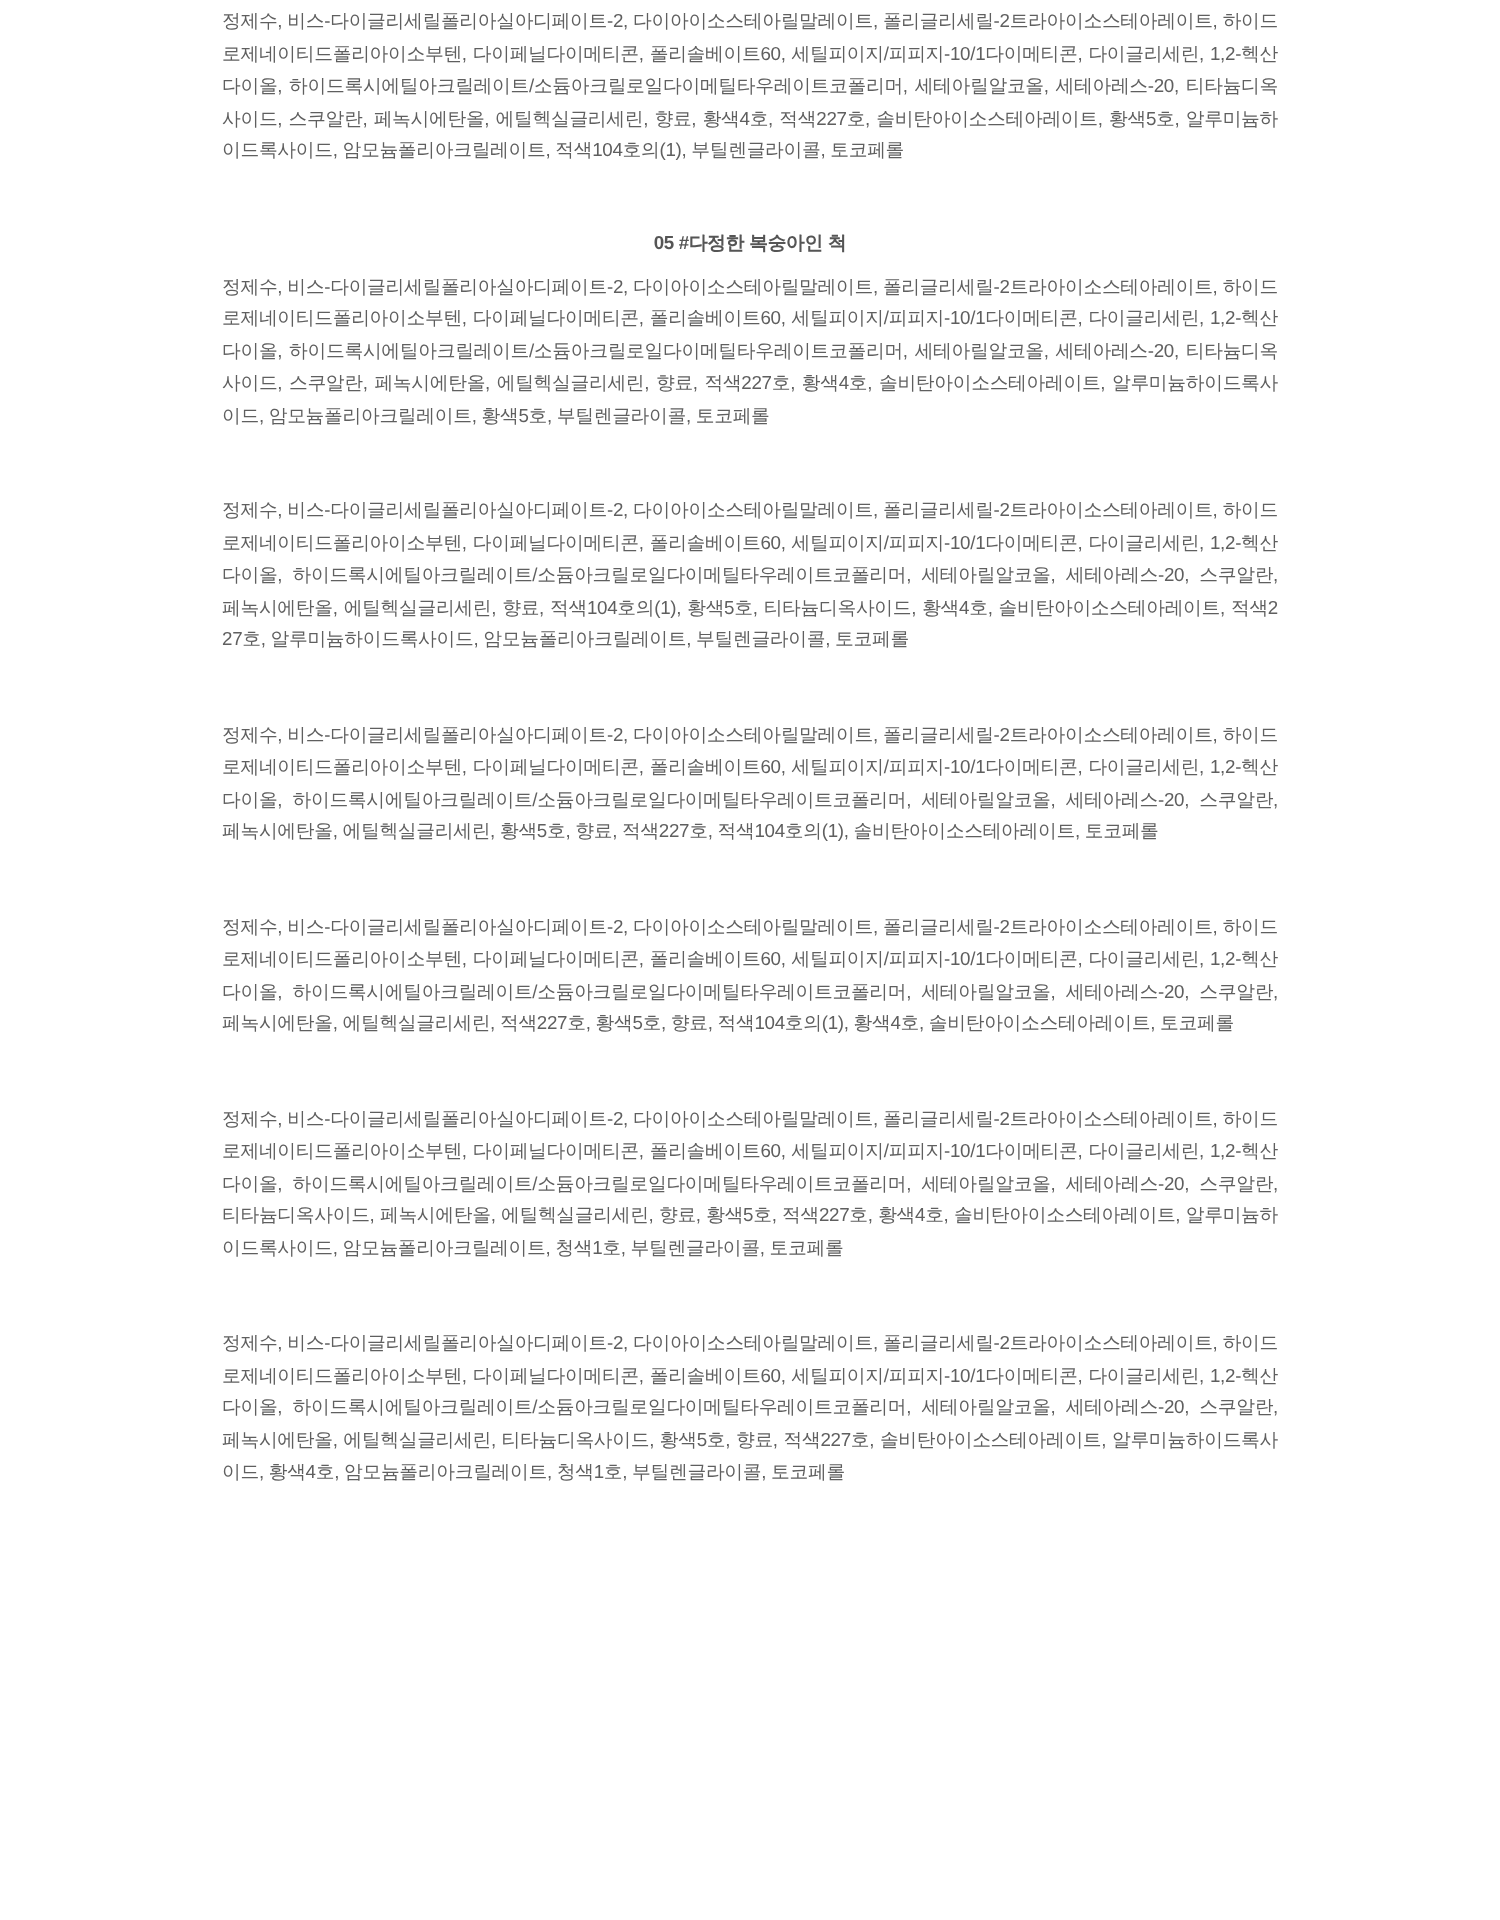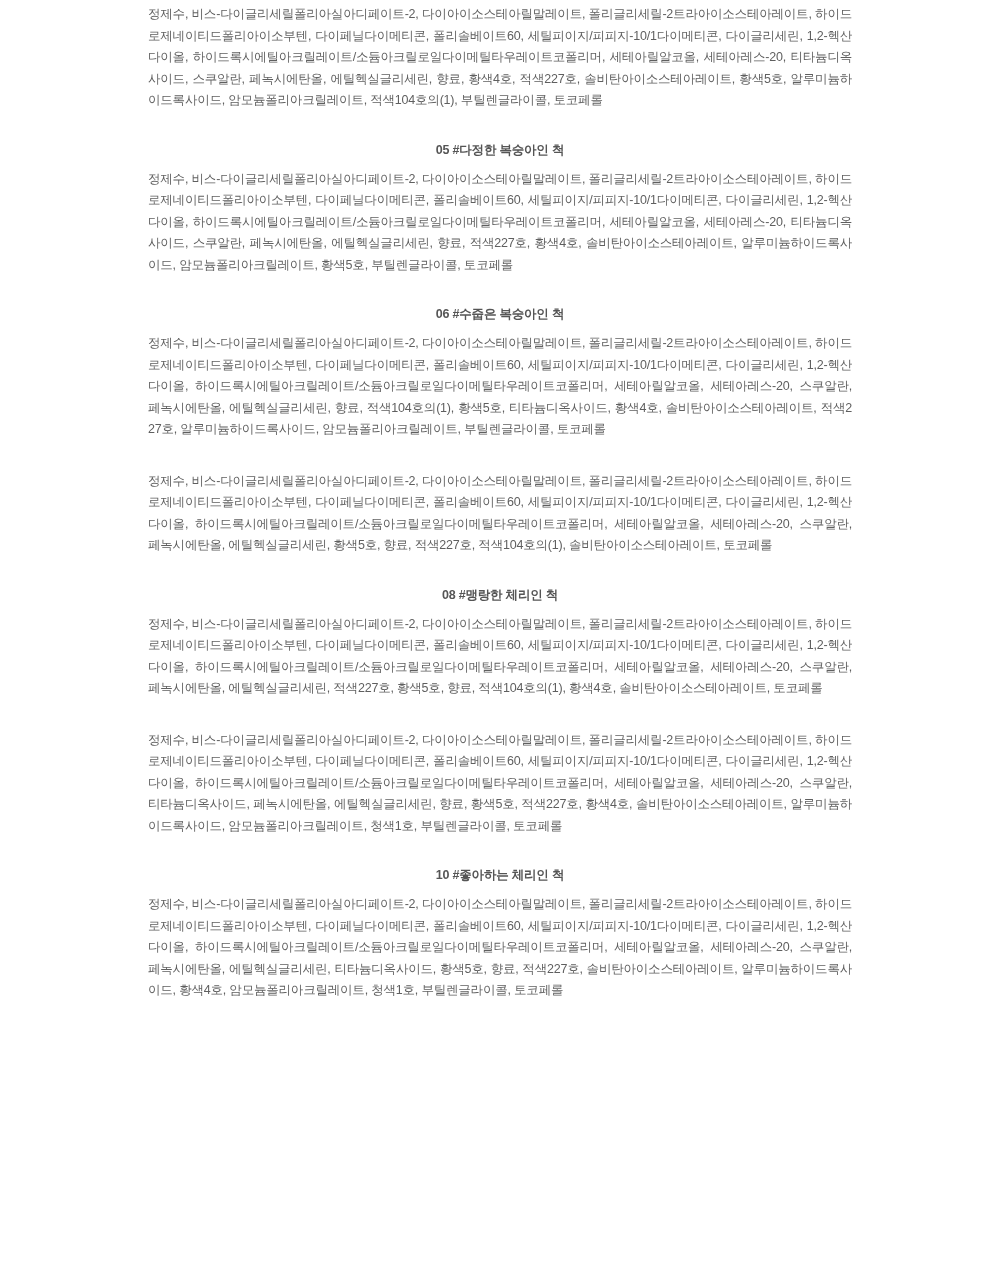--- a/index.html
+++ b/index.html
@@ -27,21 +27,21 @@
   .ingredient-text {
     font-size: 12.5px;
     line-height: 1.72;
     color: #5f5f5f;
     text-align: justify;
     word-break: break-all;
     letter-spacing: -0.2px;
     margin: 0;
   }
   .section {
-    margin-top: 30px;
+    margin-top: 42px;
   }
   .section:first-of-type {
     margin-top: 0;
   }
   .section-title {
     font-size: 12.5px;
     font-weight: bold;
     color: #555555;
     text-align: center;
     letter-spacing: -0.2px;
@@ -56,35 +56,32 @@
   <div class="intro-block">
     <p class="ingredient-text">정제수, 비스-다이글리세릴폴리아실아디페이트-2, 다이아이소스테아릴말레이트, 폴리글리세릴-2트라아이소스테아레이트, 하이드로제네이티드폴리아이소부텐, 다이페닐다이메티콘, 폴리솔베이트60, 세틸피이지/피피지-10/1다이메티콘, 다이글리세린, 1,2-헥산다이올, 하이드록시에틸아크릴레이트/소듐아크릴로일다이메틸타우레이트코폴리머, 세테아릴알코올, 세테아레스-20, 티타늄디옥사이드, 스쿠알란, 페녹시에탄올, 에틸헥실글리세린, 향료, 황색4호, 적색227호, 솔비탄아이소스테아레이트, 황색5호, 알루미늄하이드록사이드, 암모늄폴리아크릴레이트, 적색104호의(1), 부틸렌글라이콜, 토코페롤</p>
   </div>
 
   <div class="section">
     <h3 class="section-title">05 #다정한 복숭아인 척</h3>
     <p class="ingredient-text">정제수, 비스-다이글리세릴폴리아실아디페이트-2, 다이아이소스테아릴말레이트, 폴리글리세릴-2트라아이소스테아레이트, 하이드로제네이티드폴리아이소부텐, 다이페닐다이메티콘,  폴리솔베이트60,  세틸피이지/피피지-10/1다이메티콘,  다이글리세린,  1,2-헥산다이올,  하이드록시에틸아크릴레이트/소듐아크릴로일다이메틸타우레이트코폴리머, 세테아릴알코올, 세테아레스-20, 티타늄디옥사이드, 스쿠알란, 페녹시에탄올, 에틸헥실글리세린, 향료, 적색227호, 황색4호, 솔비탄아이소스테아레이트, 알루미늄하이드록사이드, 암모늄폴리아크릴레이트, 황색5호, 부틸렌글라이콜, 토코페롤</p>
   </div>
 
   <div class="section">
-    <h3 class="section-title">06 #수줍은 복숭아인 척</h3>
     <p class="ingredient-text">정제수, 비스-다이글리세릴폴리아실아디페이트-2, 다이아이소스테아릴말레이트, 폴리글리세릴-2트라아이소스테아레이트, 하이드로제네이티드폴리아이소부텐, 다이페닐다이메티콘, 폴리솔베이트60, 세틸피이지/피피지-10/1다이메티콘, 다이글리세린, 1,2-헥산다이올, 하이드록시에틸아크릴레이트/소듐아크릴로일다이메틸타우레이트코폴리머, 세테아릴알코올, 세테아레스-20, 스쿠알란, 페녹시에탄올, 에틸헥실글리세린, 향료, 적색104호의(1), 황색5호, 티타늄디옥사이드, 황색4호, 솔비탄아이소스테아레이트, 적색227호, 알루미늄하이드록사이드, 암모늄폴리아크릴레이트, 부틸렌글라이콜, 토코페롤</p>
   </div>
 
   <div class="section">
     <p class="ingredient-text">정제수, 비스-다이글리세릴폴리아실아디페이트-2, 다이아이소스테아릴말레이트, 폴리글리세릴-2트라아이소스테아레이트, 하이드로제네이티드폴리아이소부텐, 다이페닐다이메티콘,  폴리솔베이트60,  세틸피이지/피피지-10/1다이메티콘,  다이글리세린,  1,2-헥산다이올,  하이드록시에틸아크릴레이트/소듐아크릴로일다이메틸타우레이트코폴리머, 세테아릴알코올, 세테아레스-20, 스쿠알란, 페녹시에탄올, 에틸헥실글리세린, 황색5호, 향료, 적색227호, 적색104호의(1), 솔비탄아이소스테아레이트, 토코페롤</p>
   </div>
 
   <div class="section">
-    <h3 class="section-title">08 #맹랑한 체리인 척</h3>
     <p class="ingredient-text">정제수, 비스-다이글리세릴폴리아실아디페이트-2, 다이아이소스테아릴말레이트, 폴리글리세릴-2트라아이소스테아레이트, 하이드로제네이티드폴리아이소부텐, 다이페닐다이메티콘, 폴리솔베이트60, 세틸피이지/피피지-10/1다이메티콘, 다이글리세린, 1,2-헥산다이올, 하이드록시에틸아크릴레이트/소듐아크릴로일다이메틸타우레이트코폴리머, 세테아릴알코올, 세테아레스-20, 스쿠알란, 페녹시에탄올, 에틸헥실글리세린, 적색227호, 황색5호, 향료, 적색104호의(1), 황색4호, 솔비탄아이소스테아레이트, 토코페롤</p>
   </div>
 
   <div class="section">
     <p class="ingredient-text">정제수, 비스-다이글리세릴폴리아실아디페이트-2, 다이아이소스테아릴말레이트, 폴리글리세릴-2트라아이소스테아레이트, 하이드로제네이티드폴리아이소부텐, 다이페닐다이메티콘, 폴리솔베이트60, 세틸피이지/피피지-10/1다이메티콘, 다이글리세린, 1,2-헥산다이올, 하이드록시에틸아크릴레이트/소듐아크릴로일다이메틸타우레이트코폴리머, 세테아릴알코올, 세테아레스-20, 스쿠알란, 티타늄디옥사이드, 페녹시에탄올, 에틸헥실글리세린, 향료, 황색5호, 적색227호, 황색4호, 솔비탄아이소스테아레이트, 알루미늄하이드록사이드, 암모늄폴리아크릴레이트, 청색1호, 부틸렌글라이콜, 토코페롤</p>
   </div>
 
   <div class="section">
-    <h3 class="section-title">10 #좋아하는 체리인 척</h3>
     <p class="ingredient-text">정제수, 비스-다이글리세릴폴리아실아디페이트-2, 다이아이소스테아릴말레이트, 폴리글리세릴-2트라아이소스테아레이트, 하이드로제네이티드폴리아이소부텐, 다이페닐다이메티콘, 폴리솔베이트60, 세틸피이지/피피지-10/1다이메티콘, 다이글리세린, 1,2-헥산다이올, 하이드록시에틸아크릴레이트/소듐아크릴로일다이메틸타우레이트코폴리머, 세테아릴알코올, 세테아레스-20, 스쿠알란, 페녹시에탄올, 에틸헥실글리세린, 티타늄디옥사이드, 황색5호, 향료, 적색227호, 솔비탄아이소스테아레이트, 알루미늄하이드록사이드, 황색4호, 암모늄폴리아크릴레이트, 청색1호, 부틸렌글라이콜, 토코페롤</p>
   </div>
 
 </div>
 
 </body></html>

